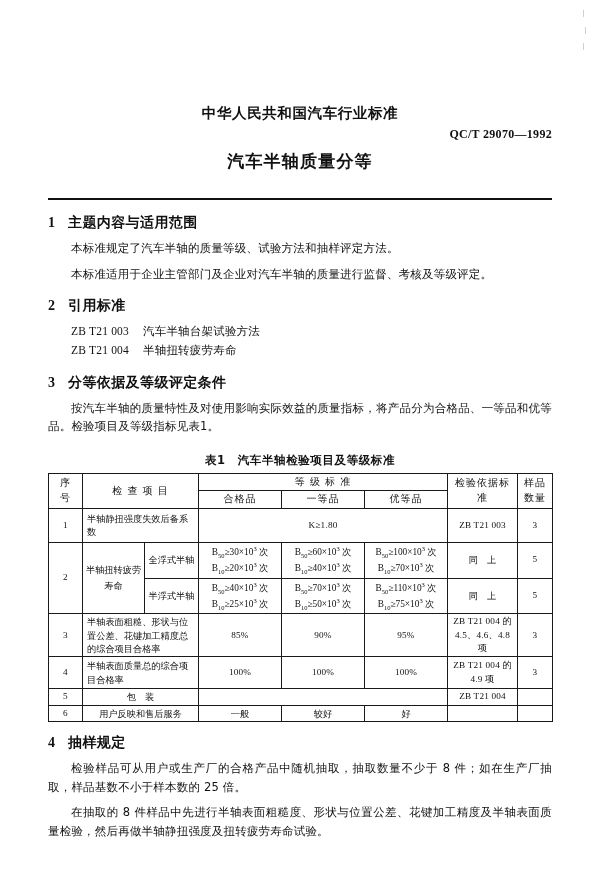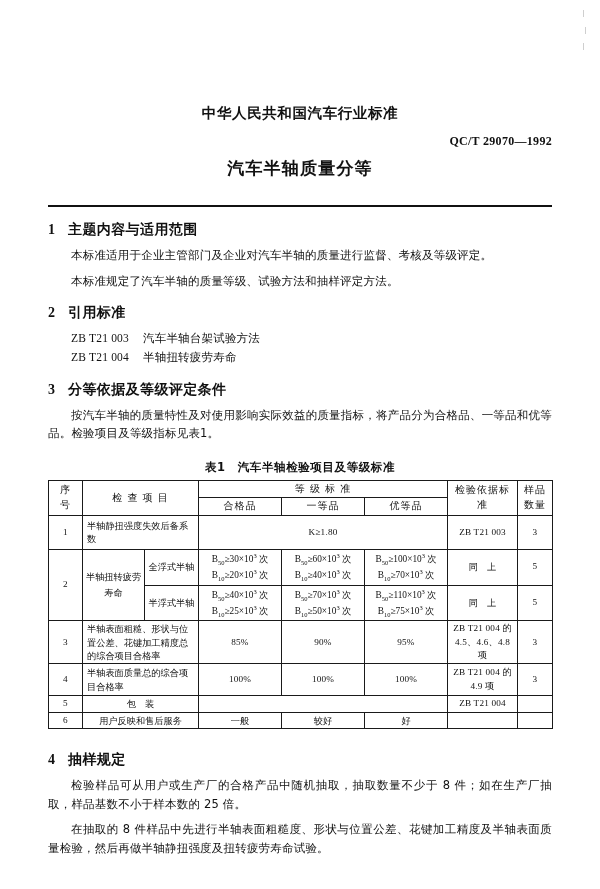--- a/index.html
+++ b/index.html
@@ -45,21 +45,21 @@
     font-size: 14.5px;
     font-weight: bold;
     letter-spacing: 0.6px;
     margin-top: 104px;
     font-family: "DejaVu Sans", "Liberation Sans", sans-serif;
   }
   .std-code {
     text-align: right;
     font-size: 12px;
     font-weight: bold;
-    margin-top: 11px;
+    margin-top: 4px;
     font-family: "Liberation Serif", "DejaVu Serif", serif;
     letter-spacing: 0.3px;
   }
   .doc-title {
     text-align: center;
     font-size: 17px;
     font-weight: bold;
     letter-spacing: 1.2px;
     margin-top: 8px;
   }
@@ -159,22 +159,22 @@
 
     <div class="std-code">QC/T 29070—1992</div>
 
     <div class="doc-title">汽车半轴质量分等</div>
 
     <div class="rule-top"></div>
 
     <div class="sec-head">
       <span class="num">1</span><span>主题内容与适用范围</span>
     </div>
+    <div class="para indent">本标准规定了汽车半轴的质量等级、试验方法和抽样评定方法。</div>
     <div class="para indent">本标准适用于企业主管部门及企业对汽车半轴的质量进行监督、考核及等级评定。</div>
-    <div class="para indent">本标准规定了汽车半轴的质量等级、试验方法和抽样评定方法。</div>
 
     <div class="sec-head">
       <span class="num">2</span><span>引用标准</span>
     </div>
     <div class="ref-line" style="margin-top:7px;">
       <span class="code">ZB T21 003</span><span>汽车半轴台架试验方法</span>
     </div>
     <div class="ref-line">
       <span class="code">ZB T21 004</span><span>半轴扭转疲劳寿命</span>
     </div>
@@ -306,20 +306,20 @@
           <td colspan="2">用户反映和售后服务</td>
           <td>一般</td>
           <td>较好</td>
           <td>好</td>
           <td></td>
           <td></td>
         </tr>
       </tbody>
     </table>
 
-    <div class="sec-head" style="margin-top:22px;">
+    <div class="sec-head" style="margin-top:12px;">
       <span class="num">4</span><span>抽样规定</span>
     </div>
     <div class="para indent">检验样品可从用户或生产厂的合格产品中随机抽取，抽取数量不少于 8 件；如在生产厂抽取，样品基数不小于样本数的 25 倍。</div>
     <div class="para indent">在抽取的 8 件样品中先进行半轴表面粗糙度、形状与位置公差、花键加工精度及半轴表面质量检验，然后再做半轴静扭强度及扭转疲劳寿命试验。</div>
 
   </div>
 </div>
 
 </body></html>

